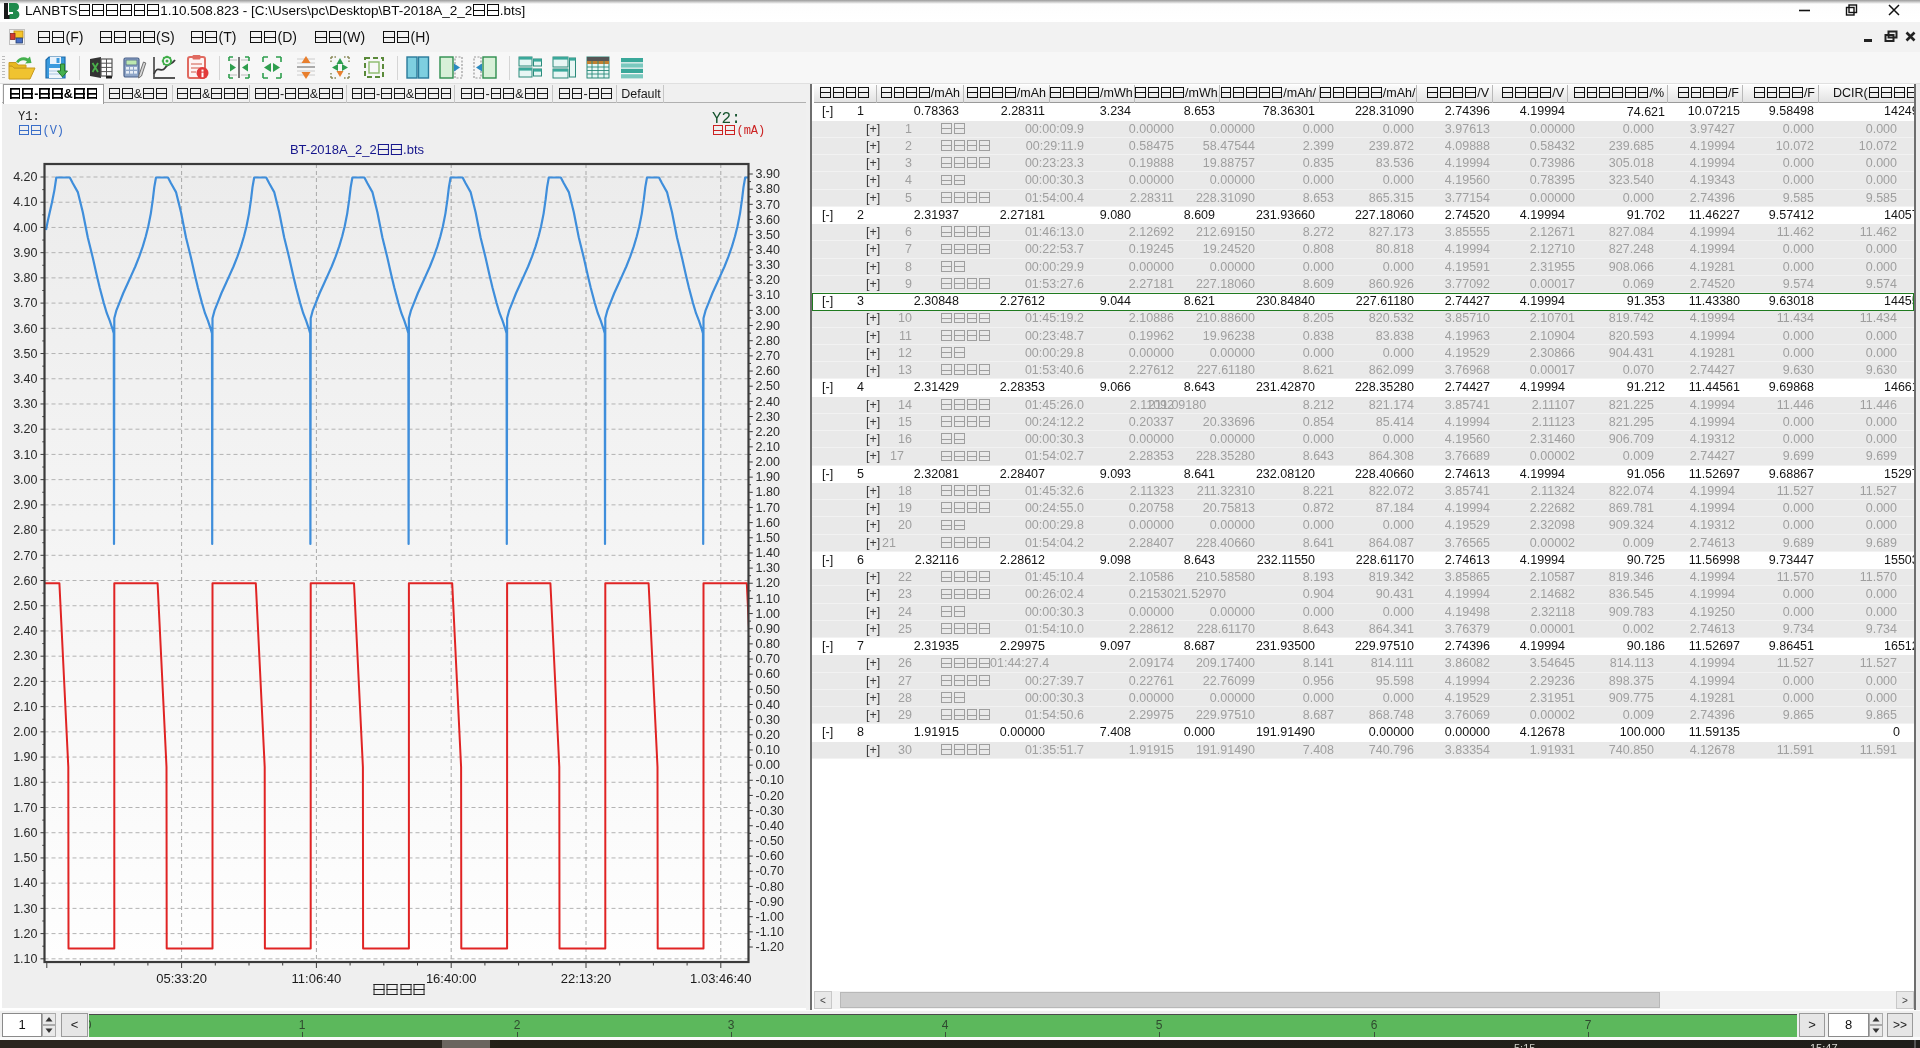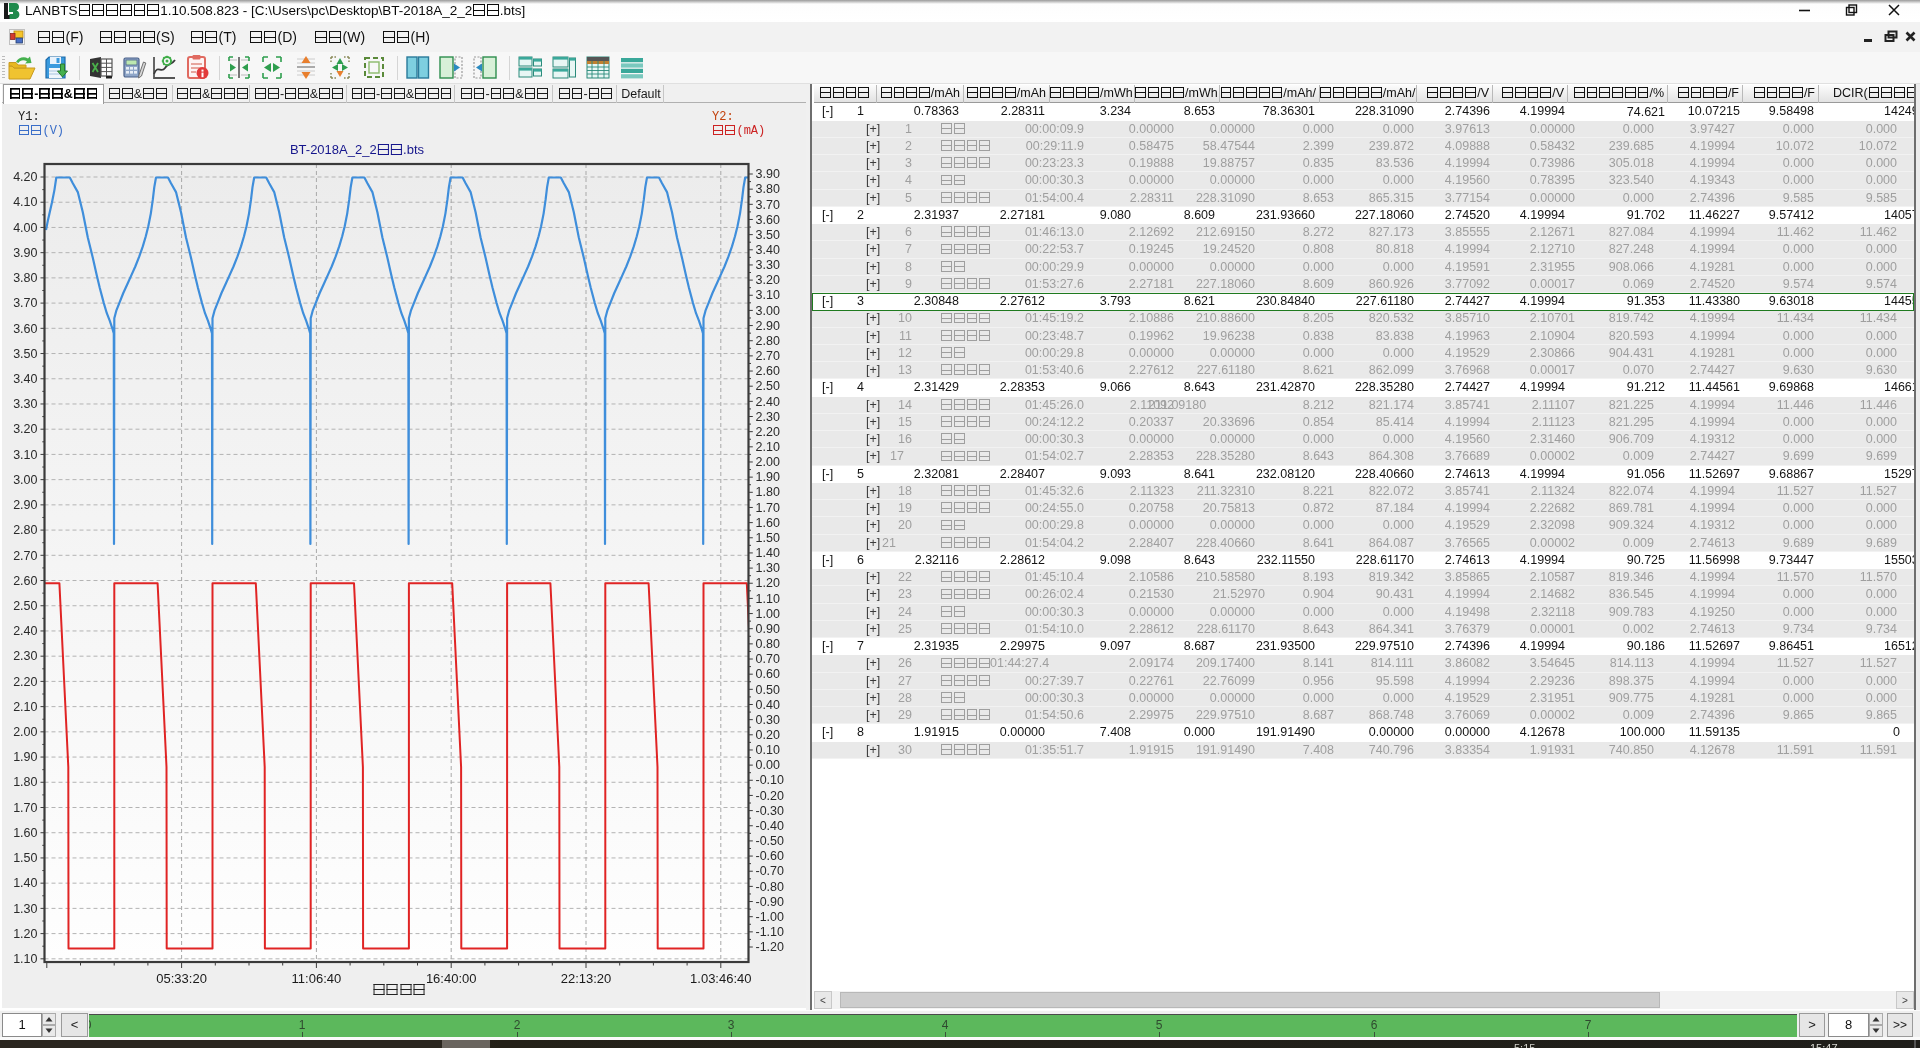--- a/index.html
+++ b/index.html
@@ -175,21 +175,21 @@
 <div class="ab bt" style="left:3px;top:84px;width:101px;height:20px;background:#fff;border:1px solid #9a9a9a;border-bottom:none;font-size:12.5px;font-weight:bold;color:#000;text-align:center;line-height:19px"><i class="z"></i><i class="z"></i>-<i class="z"></i><i class="z"></i>&amp;<i class="z"></i><i class="z"></i></div>
 <div class="ab" style="left:104px;top:85px;width:69px;height:18px;border-right:1px solid #c6c6c6;font-size:12.5px;color:#1a1a1a;text-align:center;line-height:18px"><i class="z"></i><i class="z"></i>&amp;<i class="z"></i><i class="z"></i></div>
 <div class="ab" style="left:176px;top:85px;width:74px;height:18px;border-right:1px solid #c6c6c6;font-size:12.5px;color:#1a1a1a;text-align:center;line-height:18px"><i class="z"></i><i class="z"></i>&amp;<i class="z"></i><i class="z"></i><i class="z"></i></div>
 <div class="ab" style="left:252px;top:85px;width:95px;height:18px;border-right:1px solid #c6c6c6;font-size:12.5px;color:#1a1a1a;text-align:center;line-height:18px"><i class="z"></i><i class="z"></i>-<i class="z"></i><i class="z"></i>&amp;<i class="z"></i><i class="z"></i></div>
 <div class="ab" style="left:349px;top:85px;width:106px;height:18px;border-right:1px solid #c6c6c6;font-size:12.5px;color:#1a1a1a;text-align:center;line-height:18px"><i class="z"></i><i class="z"></i>-<i class="z"></i><i class="z"></i>&amp;<i class="z"></i><i class="z"></i><i class="z"></i></div>
 <div class="ab" style="left:457px;top:85px;width:96px;height:18px;border-right:1px solid #c6c6c6;font-size:12.5px;color:#1a1a1a;text-align:center;line-height:18px"><i class="z"></i><i class="z"></i>-<i class="z"></i><i class="z"></i>&amp;<i class="z"></i><i class="z"></i></div>
 <div class="ab" style="left:555px;top:85px;width:62px;height:18px;border-right:1px solid #c6c6c6;font-size:12.5px;color:#1a1a1a;text-align:center;line-height:18px"><i class="z"></i><i class="z"></i>-<i class="z"></i><i class="z"></i></div>
 <div class="ab" style="left:619px;top:85px;width:45px;height:18px;border-right:1px solid #c6c6c6;font-size:12.5px;color:#1a1a1a;text-align:center;line-height:18px">Default</div>
 <div class="ab" style="left:18px;top:110px;font-family:'Liberation Mono',monospace;font-size:12px;color:#222">Y1:</div>
 <div class="ab" style="left:18px;top:124px;font-family:'Liberation Mono',monospace;font-size:12px;color:#3a6ec8"><i class="z"></i><i class="z"></i>(V)</div>
-<div class="ab" style="left:712px;top:110px;font-family:'Liberation Mono',monospace;font-size:12px;color:#c2410c">Y2:</div>
+<div class="ab" style="left:712px;top:110px;font-family:'Liberation Mono',monospace;font-size:16px;color:#14532d">Y2:</div>
 <div class="ab" style="left:712px;top:124px;font-family:'Liberation Mono',monospace;font-size:12px;color:#cc2222"><i class="z"></i><i class="z"></i>(mA)</div>
 <div class="ab" style="left:357px;top:142px;transform:translateX(-50%);font-size:13px;color:#16168c">BT-2018A_2_2<i class="z"></i><i class="z"></i>.bts</div>
 <div class="ab" style="left:399px;top:982px;transform:translateX(-50%);font-size:13px;color:#222"><i class="z"></i><i class="z"></i><i class="z"></i><i class="z"></i></div>
 <svg class="ab" style="left:0;top:0" width="1920" height="1048" viewBox="0 0 1920 1048">
     <defs>
       <linearGradient id="pg" x1="0" y1="0" x2="0" y2="1">
         <stop offset="0" stop-color="#ececec"></stop>
         <stop offset="1" stop-color="#fefefe"></stop>
       </linearGradient>
       <clipPath id="pc">
@@ -500,21 +500,21 @@
     <span class="ab" style="left:732px;top:0;width:110px;text-align:right">0.069</span>
     <span class="ab" style="left:813px;top:0;width:110px;text-align:right">2.74520</span>
     <span class="ab" style="left:892px;top:0;width:110px;text-align:right">9.574</span>
     <span class="ab" style="left:975px;top:0;width:110px;text-align:right">9.574</span>
   </div>
 <div class="ab" style="left:812px;top:293.15px;width:1102px;height:17.25px;background:#fff;font-size:12.5px;color:#141414;line-height:17.25px;overflow:hidden">
     <span class="ab" style="left:10px;top:0">[-]</span>
     <span class="ab" style="left:45px;top:0">3</span>
     <span class="ab" style="left:37px;top:0;width:110px;text-align:right">2.30848</span>
     <span class="ab" style="left:123px;top:0;width:110px;text-align:right">2.27612</span>
-    <span class="ab" style="left:209px;top:0;width:110px;text-align:right">3.793</span>
+    <span class="ab" style="left:209px;top:0;width:110px;text-align:right">9.044</span>
     <span class="ab" style="left:293px;top:0;width:110px;text-align:right">8.621</span>
     <span class="ab" style="left:393px;top:0;width:110px;text-align:right">230.84840</span>
     <span class="ab" style="left:492px;top:0;width:110px;text-align:right">227.61180</span>
     <span class="ab" style="left:568px;top:0;width:110px;text-align:right">2.74427</span>
     <span class="ab" style="left:643px;top:0;width:110px;text-align:right">4.19994</span>
     <span class="ab" style="left:743px;top:0;width:110px;text-align:right">91.353</span>
     <span class="ab" style="left:818px;top:0;width:110px;text-align:right">11.43380</span>
     <span class="ab" style="left:892px;top:0;width:110px;text-align:right">9.63018</span>
     <span class="ab" style="left:1072px;top:0;white-space:nowrap">14455.291</span>
   </div>
@@ -773,21 +773,21 @@
     <span class="ab" style="left:813px;top:0;width:110px;text-align:right">4.19994</span>
     <span class="ab" style="left:892px;top:0;width:110px;text-align:right">11.570</span>
     <span class="ab" style="left:975px;top:0;width:110px;text-align:right">11.570</span>
   </div>
 <div class="ab" style="left:812px;top:586.40px;width:1102px;height:17.25px;background:#e9e9e9;border-bottom:1px solid #f2f2f2;font-size:12.5px;color:#9f9f9f;line-height:17.25px;overflow:hidden">
     <span class="ab" style="left:54px;top:0;color:#3a3a3a">[+]</span>
     <span class="ab" style="left:70px;top:0;width:30px;text-align:right">23</span>
     <span class="ab" style="left:128px;top:0;white-space:nowrap"><i class="z"></i><i class="z"></i><i class="z"></i><i class="z"></i></span>
     <span class="ab" style="left:162px;top:0;width:110px;text-align:right">00:26:02.4</span>
     <span class="ab" style="left:252px;top:0;width:110px;text-align:right">0.21530</span>
-    <span class="ab" style="left:343px;top:0;width:110px;text-align:right">21.52970</span>
+    <span class="ab" style="left:333px;top:0;width:110px;text-align:center">21.52970</span>
     <span class="ab" style="left:412px;top:0;width:110px;text-align:right">0.904</span>
     <span class="ab" style="left:492px;top:0;width:110px;text-align:right">90.431</span>
     <span class="ab" style="left:568px;top:0;width:110px;text-align:right">4.19994</span>
     <span class="ab" style="left:653px;top:0;width:110px;text-align:right">2.14682</span>
     <span class="ab" style="left:732px;top:0;width:110px;text-align:right">836.545</span>
     <span class="ab" style="left:813px;top:0;width:110px;text-align:right">4.19994</span>
     <span class="ab" style="left:892px;top:0;width:110px;text-align:right">0.000</span>
     <span class="ab" style="left:975px;top:0;width:110px;text-align:right">0.000</span>
   </div>
 <div class="ab" style="left:812px;top:603.65px;width:1102px;height:17.25px;background:#e9e9e9;border-bottom:1px solid #f2f2f2;font-size:12.5px;color:#9f9f9f;line-height:17.25px;overflow:hidden">

